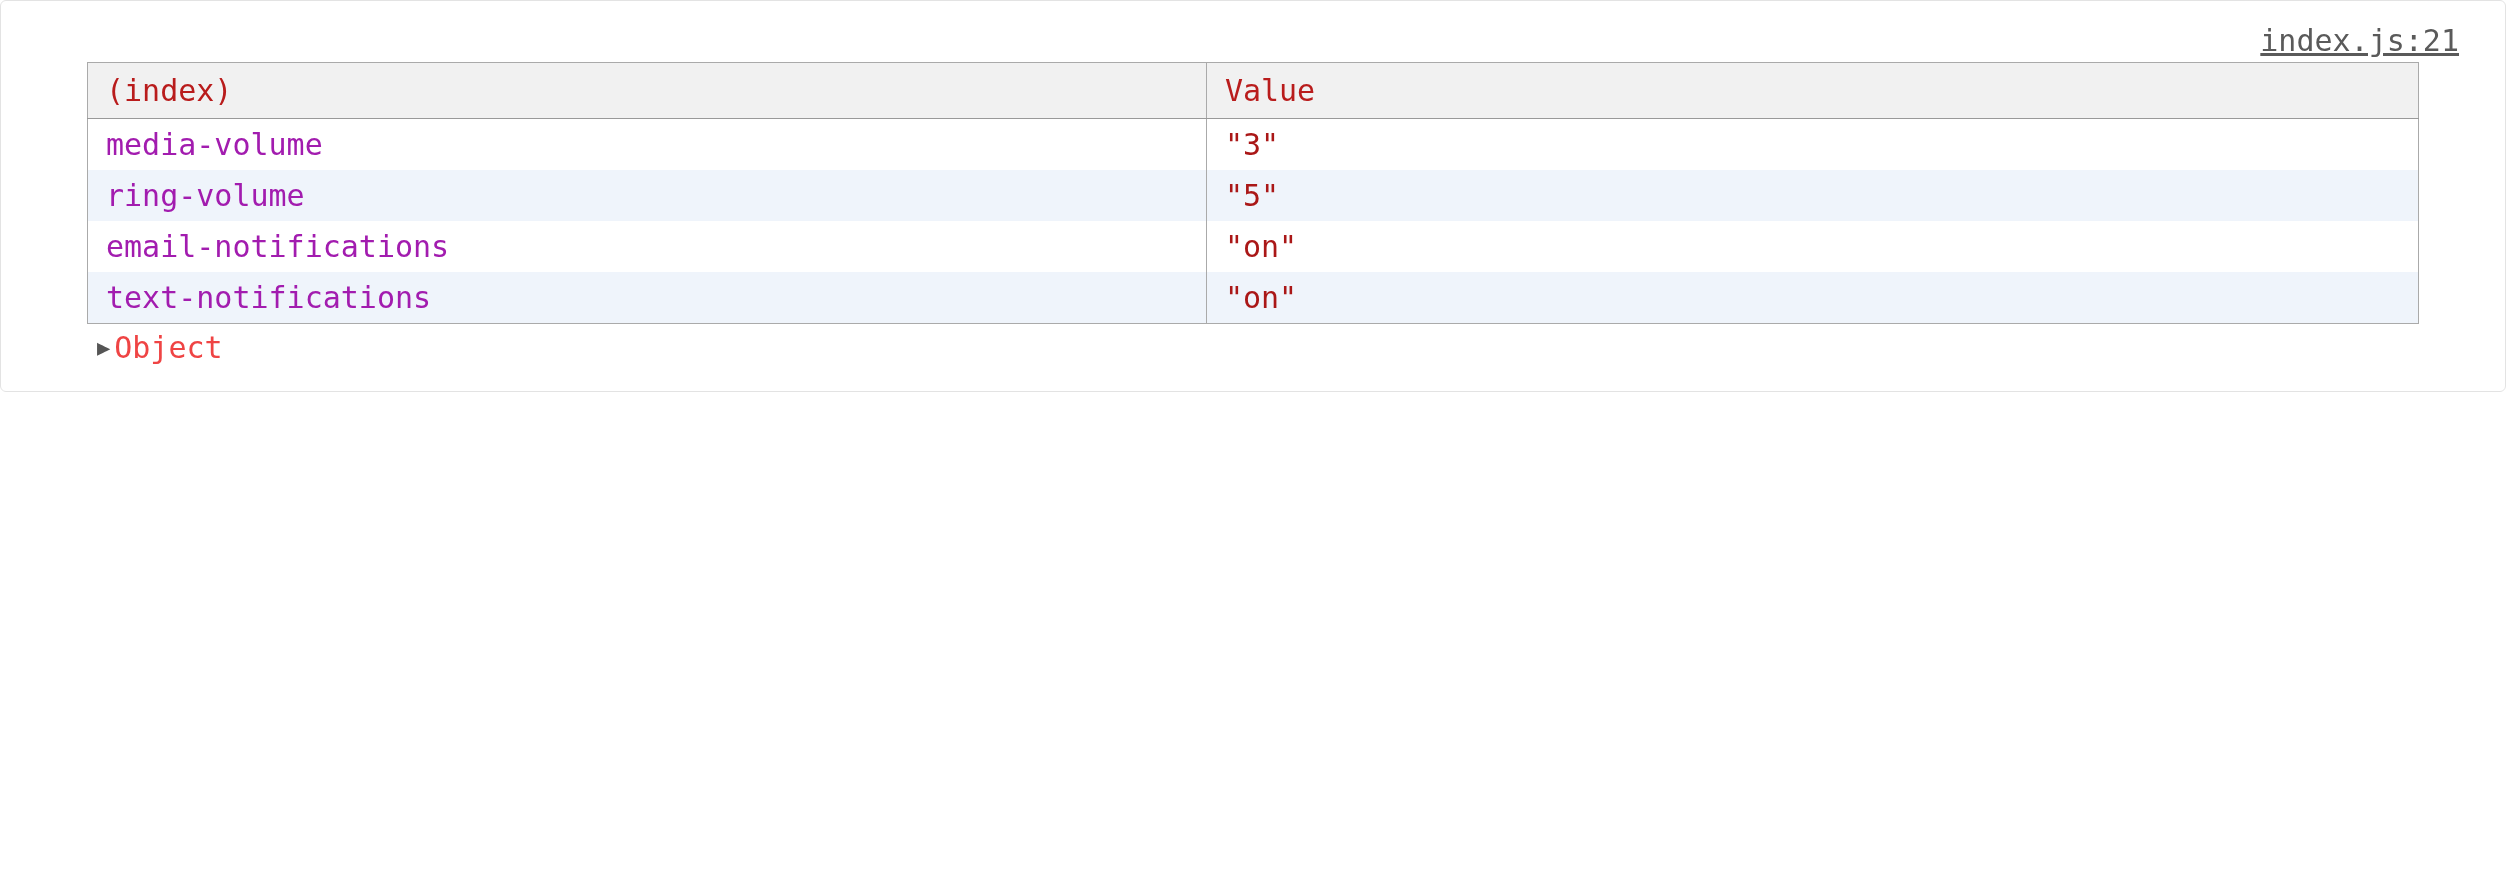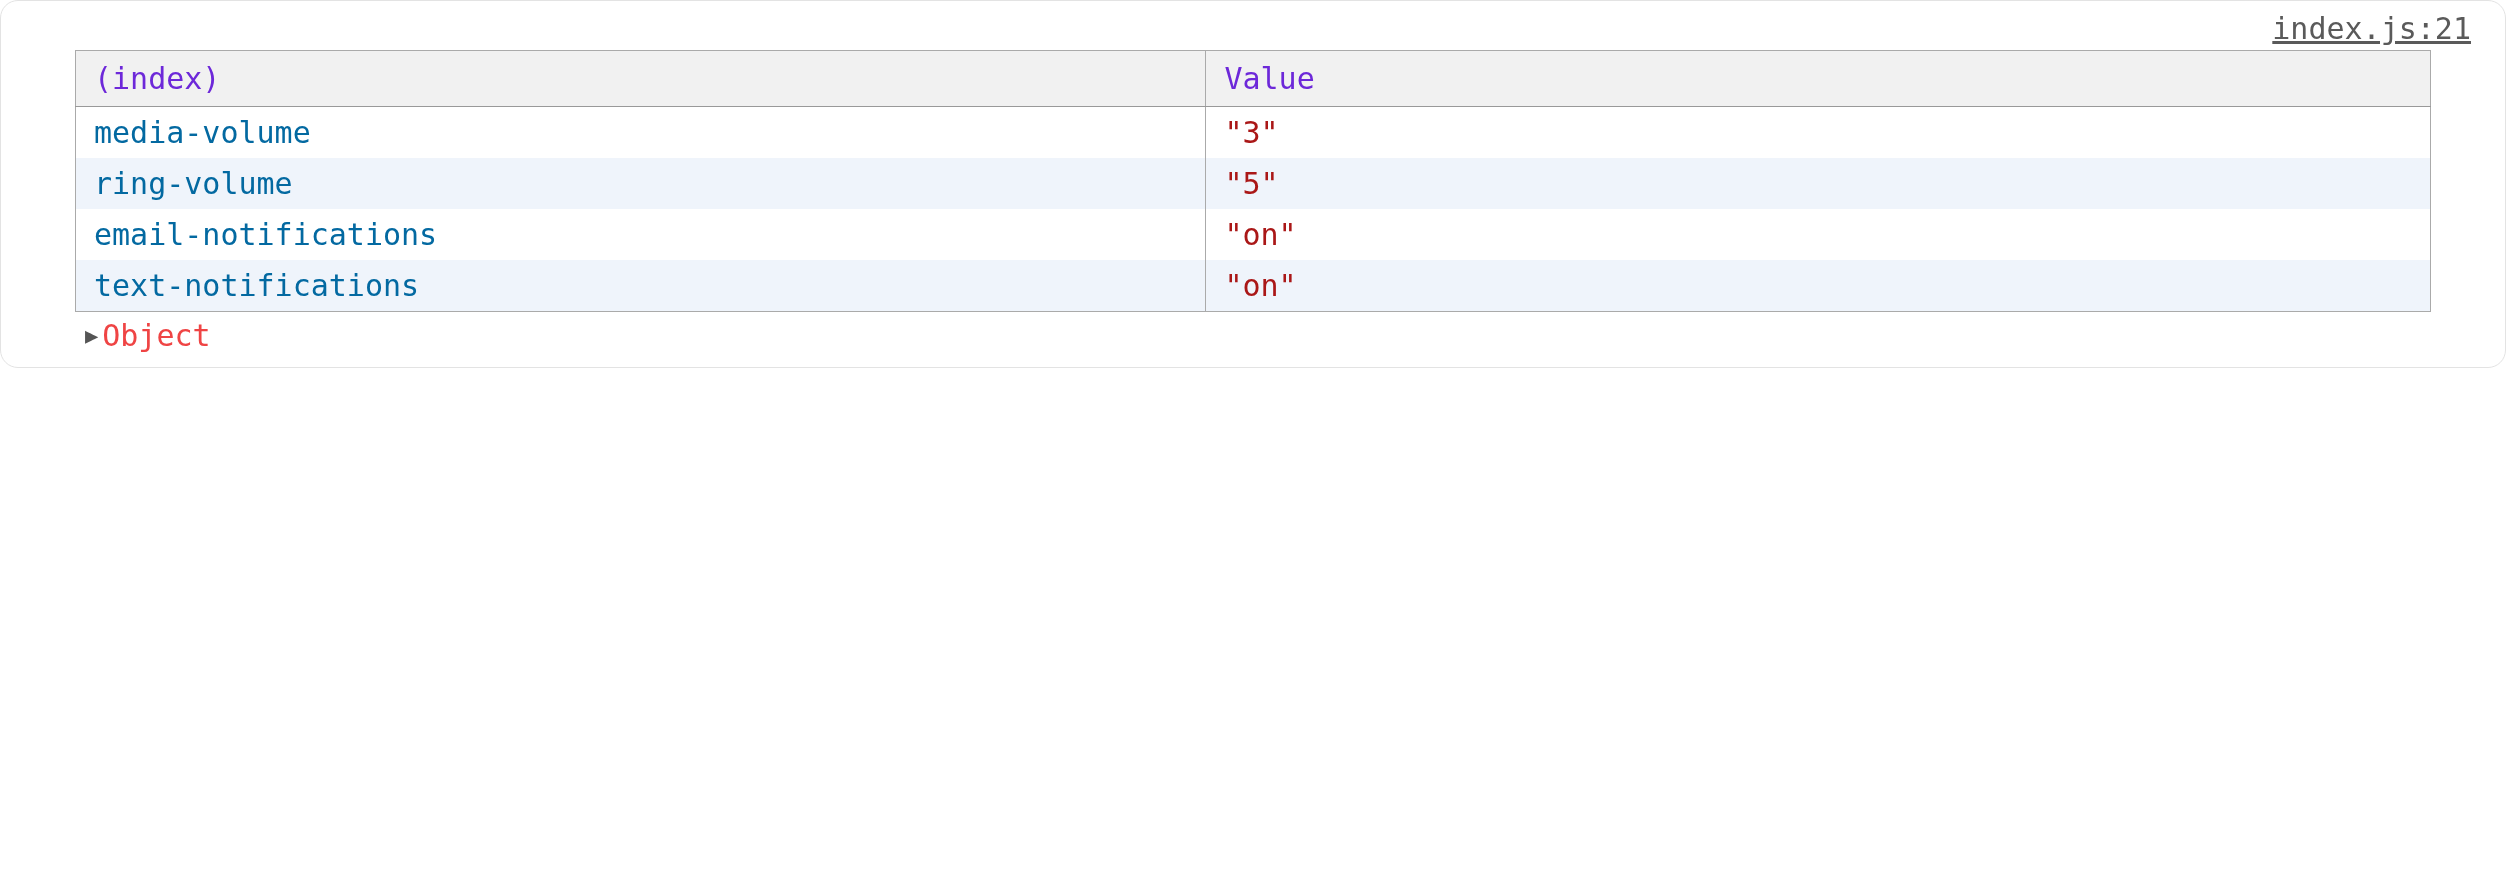--- a/index.html
+++ b/index.html
@@ -9,22 +9,22 @@
   }
   body {
     font-family: "DejaVu Sans Mono", "Menlo", "Consolas", monospace;
     font-size: 30px;
     background: #ffffff;
     color: #333;
     padding: 0;
   }
   .console-wrap {
     border: 1px solid #e3e3e3;
-    border-radius: 18px;
-    padding: 4px;
+    border-radius: 6px;
+    padding: 16px;
     background: #ffffff;
   }
   .source-link-row {
     text-align: right;
     padding: 6px 30px 0 0;
   }
   .source-link {
     color: #5a5a5a;
     text-decoration: underline;
     cursor: pointer;
@@ -38,35 +38,35 @@
     border-collapse: collapse;
     border: 1px solid #aaa;
     table-layout: fixed;
   }
   th {
     background: #f1f1f1;
     text-align: left;
     font-weight: normal;
     padding: 10px 18px;
     border-bottom: 1px solid #999;
-    color: #6d28d9;
+    color: #b91c1c;
   }
   th.col-index {
     width: 48%;
     border-right: 1px solid #aaa;
   }
   th.col-value {
     width: 52%;
   }
   td {
     padding: 8px 18px;
     vertical-align: middle;
   }
   td.cell-index {
-    color: #0369a1;
+    color: #a21caf;
     border-right: 1px solid #aaa;
   }
   td.cell-value {
     color: #aa1717;
   }
   tbody tr:nth-child(odd) {
     background: #ffffff;
   }
   tbody tr:nth-child(even) {
     background: #eff4fb;

